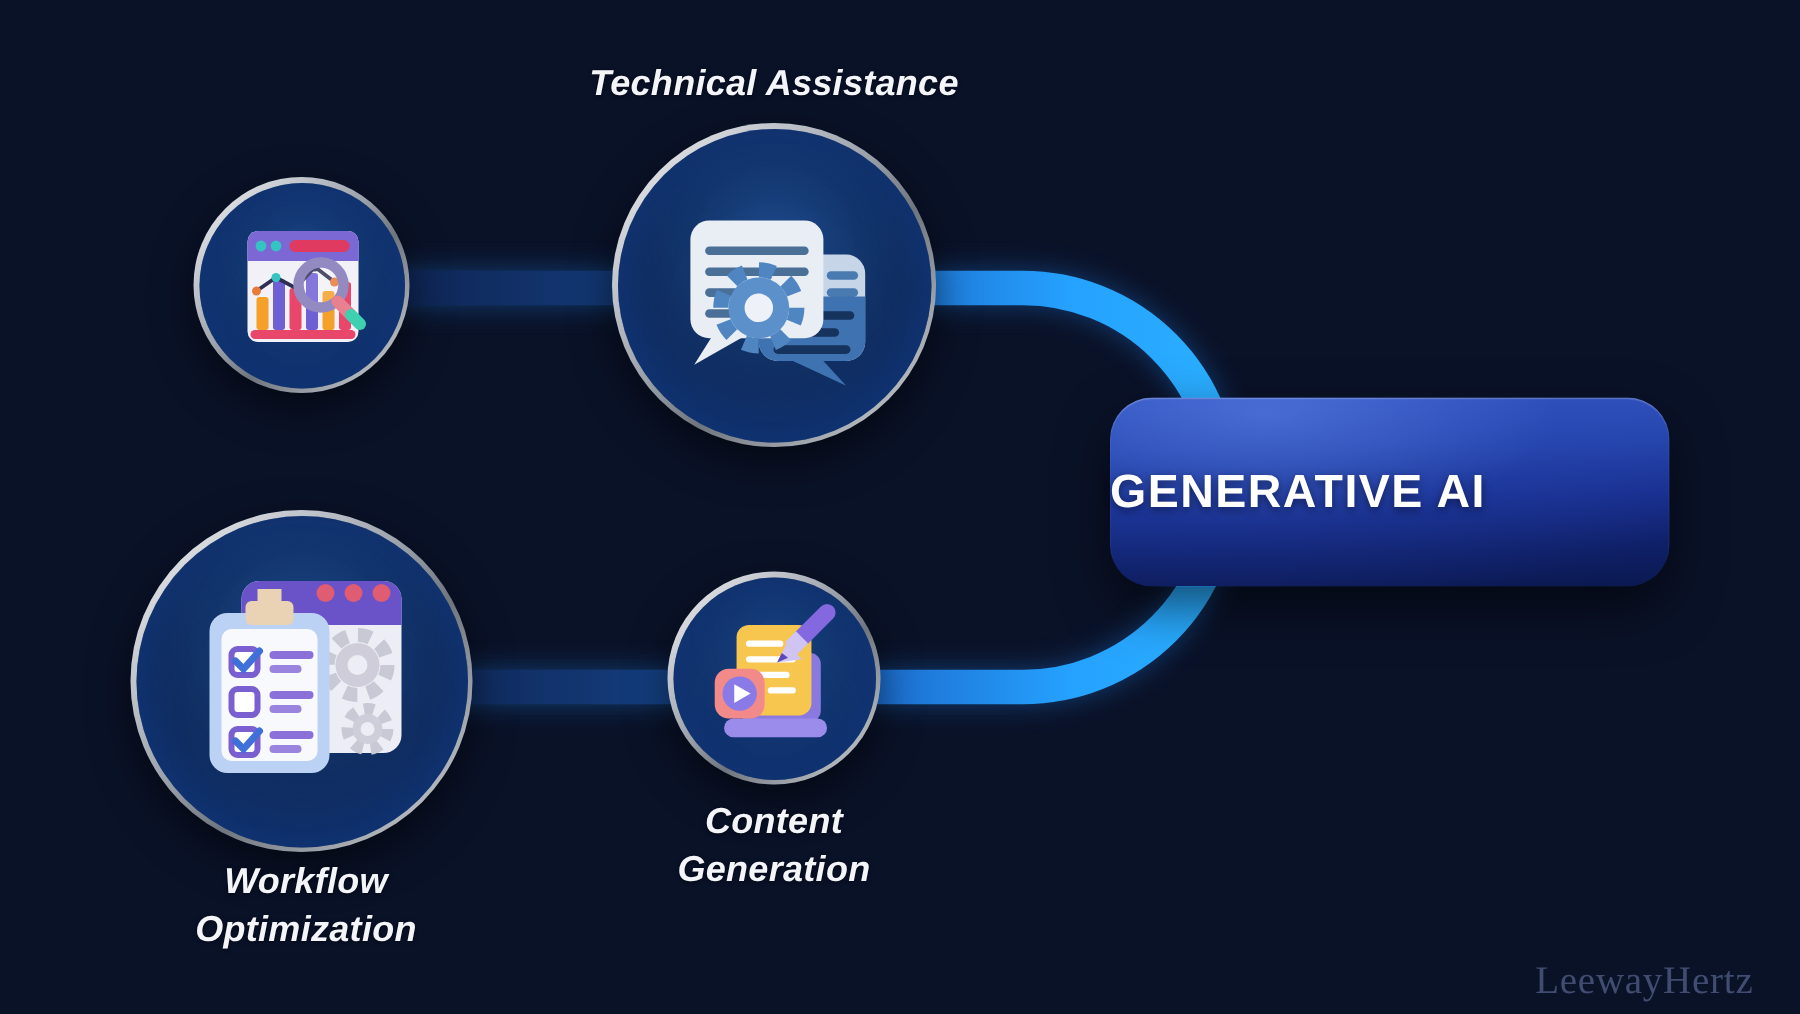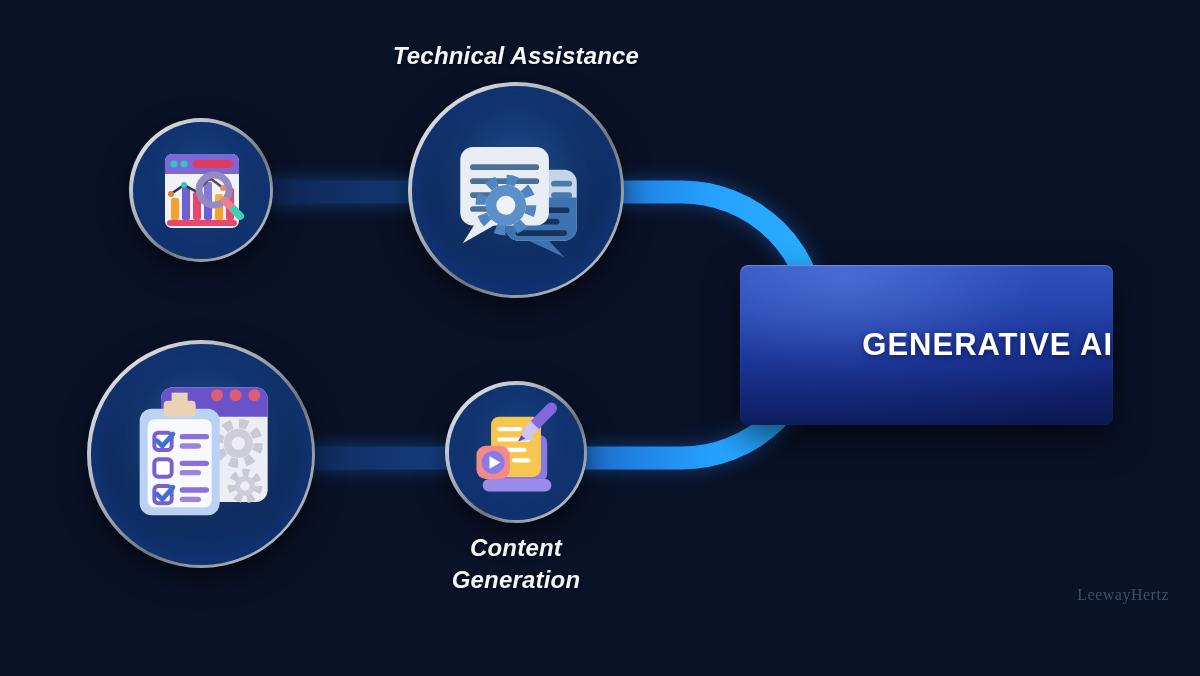--- a/index.html
+++ b/index.html
@@ -8,27 +8,27 @@
     width:1200px;height:676px;
     background:#0a1228;
     overflow:hidden;
     font-family:"Liberation Sans","DejaVu Sans",sans-serif;
   }
   .connector-svg{position:absolute;left:0;top:0;z-index:1;}
   .connector-path{filter:drop-shadow(0 0 9px rgba(35,140,255,0.35));}
 
   .gen-box{
     position:absolute;z-index:2;
-    left:740px;top:265px;width:373px;height:160px;
-    border-radius:8px;
+    left:740px;top:265px;width:373px;height:126px;
+    border-radius:28px;
     background:
       radial-gradient(130% 150% at 28% 8%, rgba(90,130,230,0.55) 0%, rgba(40,70,180,0.25) 40%, rgba(0,0,0,0) 70%),
       linear-gradient(178deg,#3555c2 0%, #2646ae 28%, #182f8e 55%, #0f2068 80%, #0b1850 100%);
     box-shadow: inset 0 1px 1px rgba(255,255,255,0.25), 0 14px 34px rgba(0,0,0,0.55);
-    display:flex;align-items:center;justify-content:flex-end;
+    display:flex;align-items:center;justify-content:flex-start;
   }
   .gen-box-label{
     color:#ffffff;font-size:31px;font-weight:600;letter-spacing:1px;
     text-shadow:0 2px 6px rgba(0,0,20,0.5);
   }
 
   .node-ring{
     position:absolute;z-index:3;border-radius:50%;
     background:linear-gradient(135deg,#f5f6f8 0%,#9aa0aa 45%,#6f757e 60%,#d9dce1 100%);
     box-shadow:0 10px 28px rgba(0,0,0,0.55);
@@ -53,23 +53,23 @@
   .pos-circle-tech{left:408px;top:82px;width:216px;height:216px;}
   .pos-circle-workflow{left:87px;top:340px;width:228px;height:228px;}
   .pos-circle-content{left:445px;top:381px;width:142px;height:142px;}
 
   .pos-label-data{left:57px;top:79px;}
   .pos-label-tech{left:366px;top:40px;}
   .pos-label-workflow{left:54px;top:572px;}
   .pos-label-content{left:366px;top:532px;}
 
   .watermark{
-    position:absolute;z-index:4;right:31px;top:586px;
+    position:absolute;z-index:4;right:31px;top:639px;
     font-family:"Liberation Serif","DejaVu Serif",serif;
-    font-size:16px;color:#414d70;letter-spacing:0.5px;margin-left:12px;
+    font-size:26px;color:#414d70;letter-spacing:0.5px;margin-left:12px;
   }
 </style>
 </head>
 <body>
 
 <div class="stage">
 
   <svg class="connector-svg" width="1200" height="676" viewBox="0 0 1200 676">
     <defs>
       <linearGradient id="lineGrad" gradientUnits="userSpaceOnUse" x1="200" y1="0" x2="828" y2="0">
@@ -164,20 +164,22 @@
         <rect x="25" y="64" width="13" height="13" rx="3" fill="#ffffff" stroke="#7a5fd0" stroke-width="3"></rect>
         <line x1="46" y1="67" x2="64" y2="67" stroke="#8a70d8" stroke-width="4" stroke-linecap="round"></line>
         <line x1="46" y1="74" x2="58" y2="74" stroke="#9a84e0" stroke-width="4" stroke-linecap="round"></line>
         <rect x="25" y="84" width="13" height="13" rx="3" fill="#ffffff" stroke="#7a5fd0" stroke-width="3"></rect>
         <path d="M27 90 l4 4 8 -9" fill="none" stroke="#3f6fd8" stroke-width="3.5" stroke-linecap="round"></path>
         <line x1="46" y1="87" x2="64" y2="87" stroke="#8a70d8" stroke-width="4" stroke-linecap="round"></line>
         <line x1="46" y1="94" x2="58" y2="94" stroke="#9a84e0" stroke-width="4" stroke-linecap="round"></line>
       </svg>
     </div>
   </div>
+  <div class="node-label pos-label-workflow">Workflow
+Optimization</div>
 
   <div class="node-ring pos-circle-content">
     <div class="node-fill">
       <svg width="104" height="104" viewBox="0 0 100 100">
         <rect x="28" y="34" width="52" height="44" rx="7" fill="#8a7ae0"></rect>
         <rect x="18" y="76" width="66" height="12" rx="6" fill="#9b8cec"></rect>
         <rect x="26" y="16" width="48" height="58" rx="8" fill="#f7c64f"></rect>
         <line x1="34" y1="28" x2="54" y2="28" stroke="#ffffff" stroke-width="4" stroke-linecap="round"></line>
         <line x1="34" y1="38" x2="62" y2="38" stroke="#ffffff" stroke-width="4" stroke-linecap="round"></line>
         <line x1="34" y1="48" x2="58" y2="48" stroke="#ffffff" stroke-width="4" stroke-linecap="round"></line>

